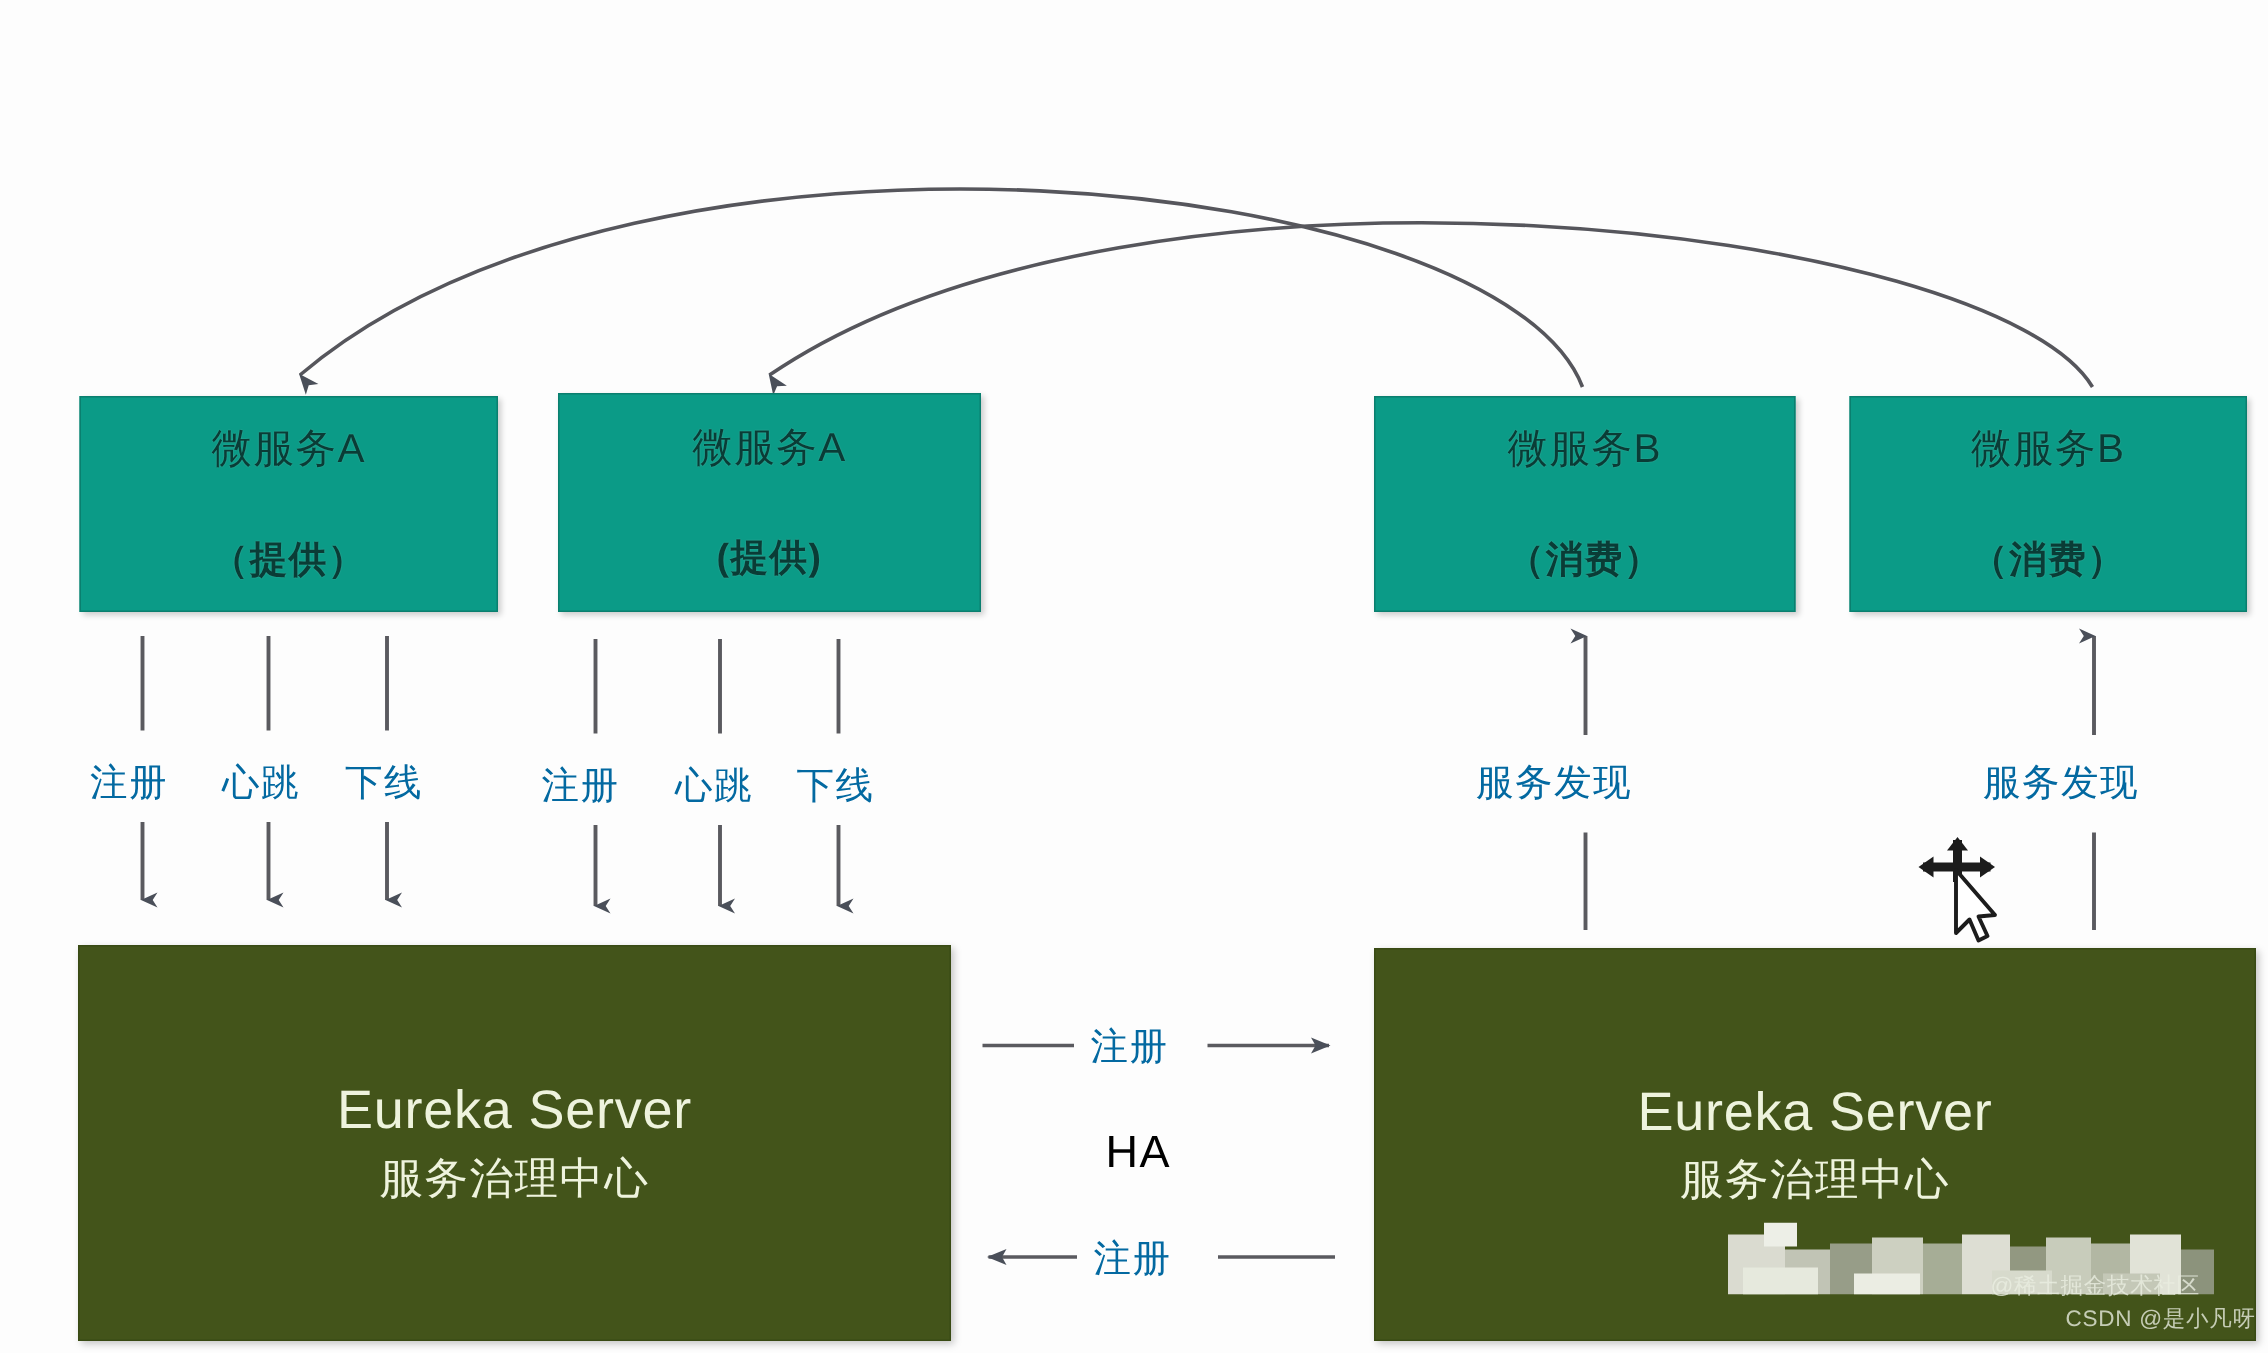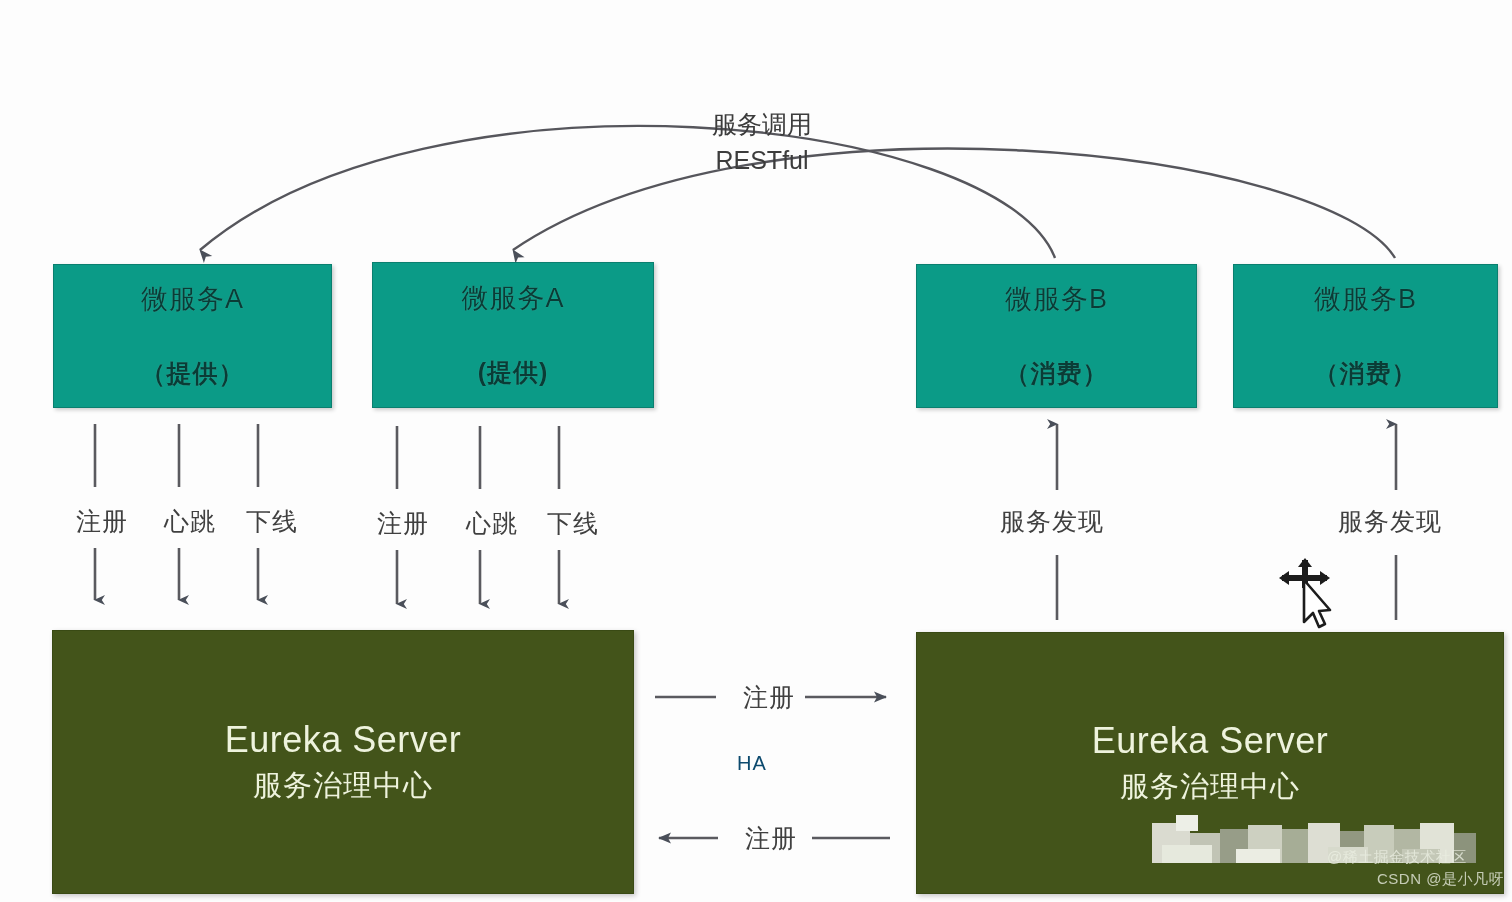--- a/index.html
+++ b/index.html
@@ -60,37 +60,36 @@
   }
   .eureka-sub {
     font-size: 29px;
     letter-spacing: 1px;
     margin-top: 5px;
   }
   
   .edge-label {
     position: absolute;
     font-size: 25px;
-    color: #404040;
+    color: #0369a1;
     white-space: nowrap;
     letter-spacing: 1px;
-    margin-left: 16px;
   }
   .arc-label {
     position: absolute;
     font-size: 25px;
     color: #3c3c3c;
     text-align: center;
     white-space: nowrap;
     line-height: 1.45;
   }
   .ha-label {
     position: absolute;
-    font-size: 20px;
-    color: #0c4a6e;
+    font-size: 30px;
+    color: #000000;
     letter-spacing: 1px;
   }
   
   .watermark {
     position: absolute;
     color: rgba(235,238,225,0.78);
     white-space: nowrap;
     font-size: 15px;
     letter-spacing: 0.5px;
   }
@@ -169,24 +168,20 @@
     <g>
       <line x1="655" y1="697" x2="716" y2="697" stroke="#5a5a5f" stroke-width="2.4"></line>
       <line x1="805" y1="697" x2="886" y2="697" stroke="#5a5a5f" stroke-width="2.4" marker-end="url(#arrowThin)"></line>
     </g>
     <g>
       <line x1="890" y1="838" x2="812" y2="838" stroke="#5a5a5f" stroke-width="2.4"></line>
       <line x1="718" y1="838" x2="659" y2="838" stroke="#5a5a5f" stroke-width="2.4" marker-end="url(#arrowThin)"></line>
     </g>
   </svg>
 
-  <div class="arc-label" style="left:712px; top:106px;">
-    <div>服务调用</div>
-    <div>RESTful</div>
-  </div>
 
   <div class="svc-box" style="left:53px; top:264px; width:277px; height:142px;">
     <div class="svc-title">微服务A</div>
     <div class="svc-sub">（提供）</div>
   </div>
 
   <div class="svc-box" style="left:372px; top:262px; width:280px; height:144px;">
     <div class="svc-title">微服务A</div>
     <div class="svc-sub">(提供)</div>
   </div>

